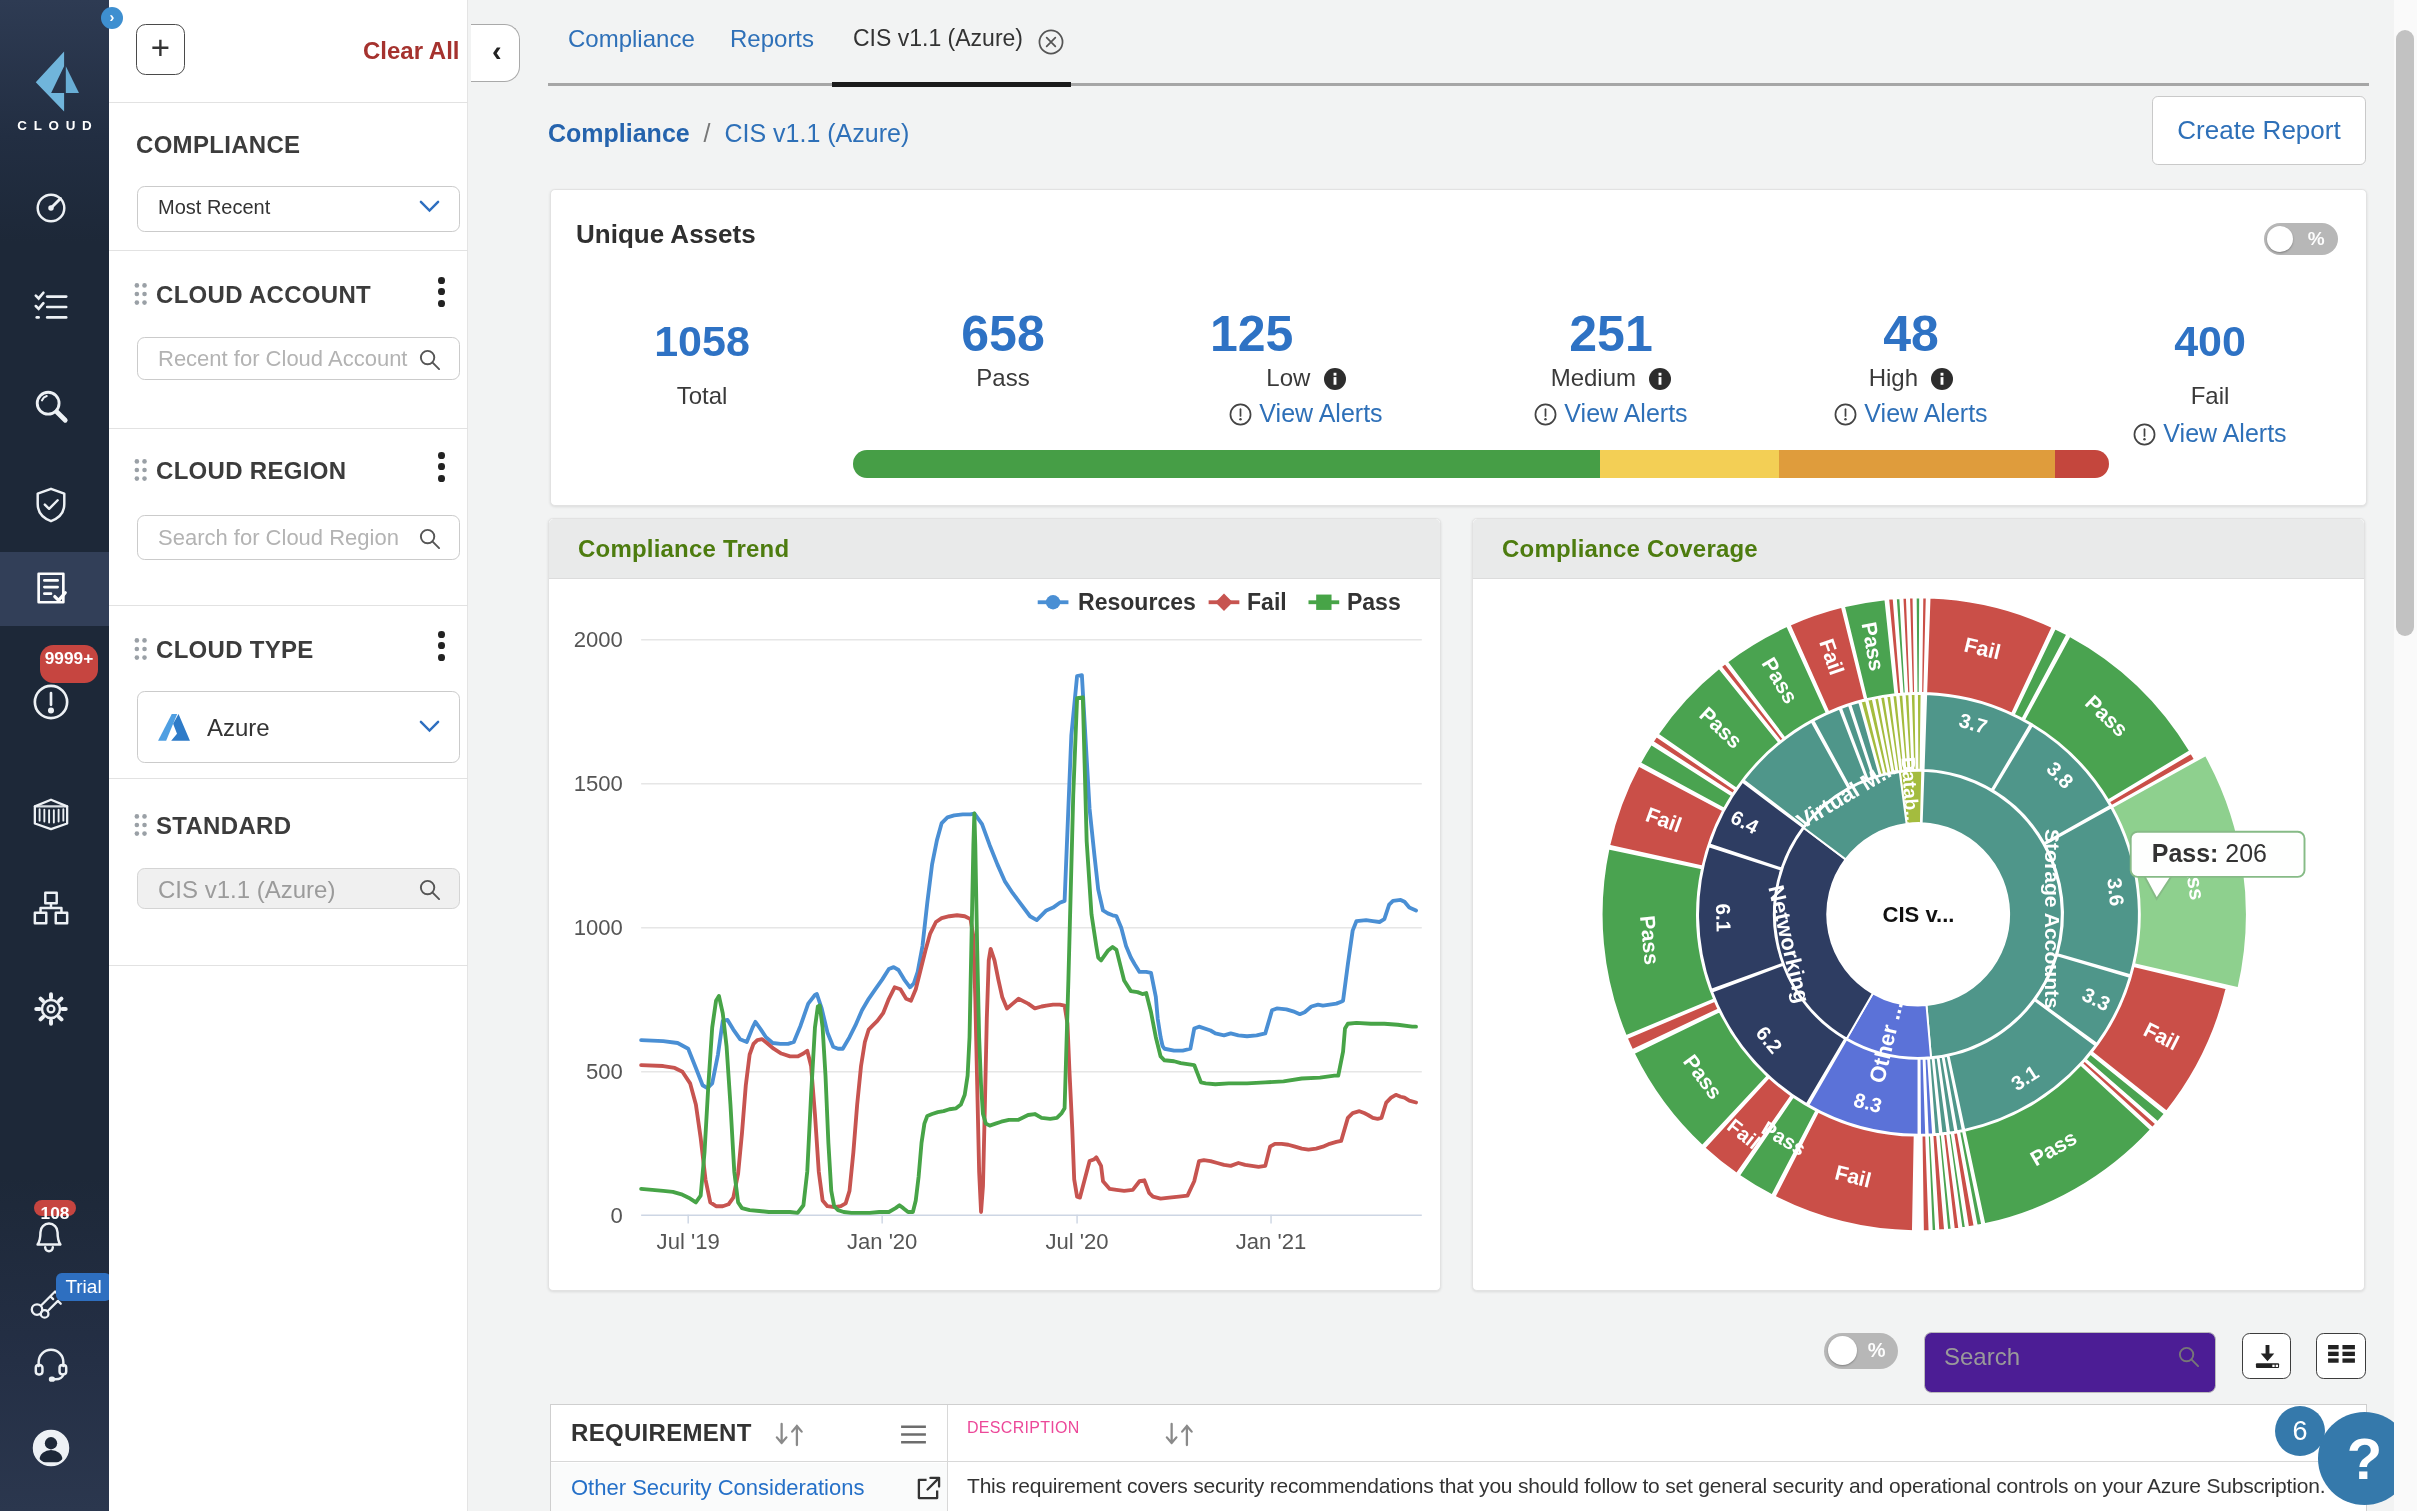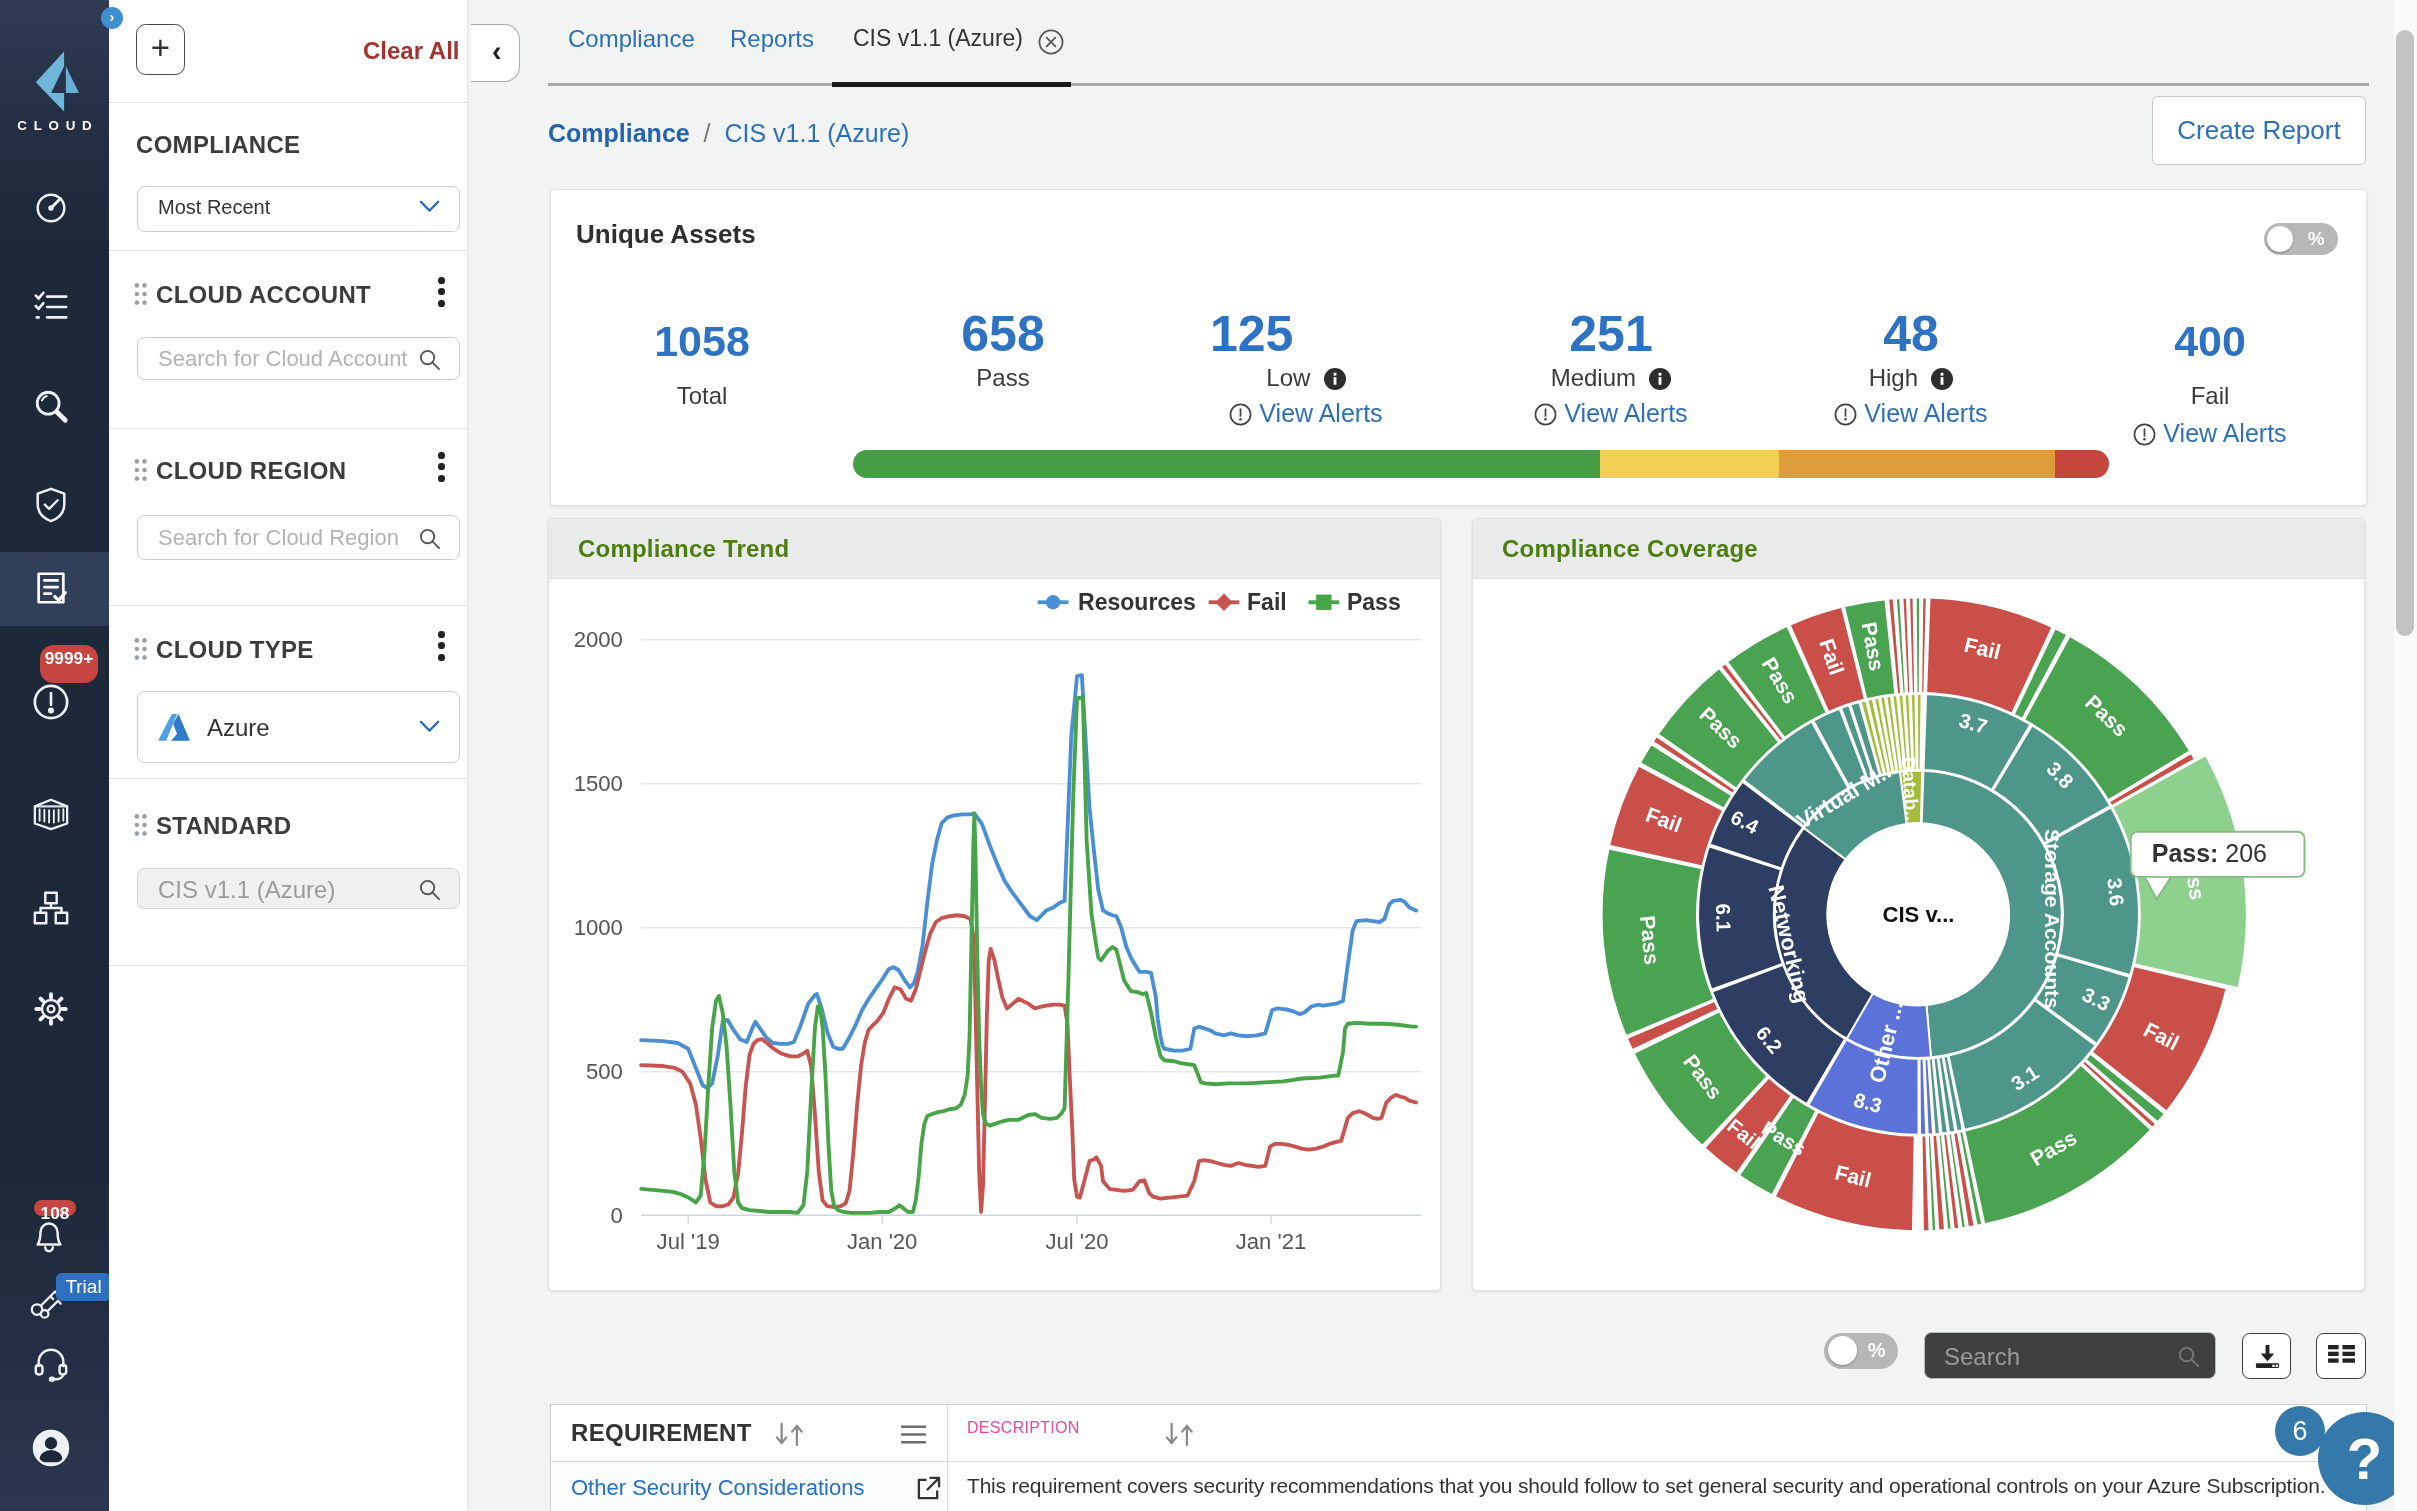--- a/index.html
+++ b/index.html
@@ -153,21 +153,21 @@
         <circle cx="11" cy="21.5" r="2.4"></circle>
       </g>
     </svg></div>
 <div class="phead" style="left:156px;top:281px;">CLOUD ACCOUNT</div>
 <div class="dots3" style="top:277px">
     <span></span>
     <span></span>
     <span></span>
   </div>
 <div class="pinput" style="top:337px;height:43px;">
-  <span class="pplace" style="position:absolute;left:20px;top:7.7px;">Search for Cloud Account</span>
+  <span class="pplace" style="position:absolute;left:20px;top:7.7px;">Recent for Cloud Account</span>
   <svg style="position:absolute;right:18px;top:9.6px" width="23" height="23" viewBox="0 0 24 24" fill="none" stroke="#555" stroke-width="2">
       <circle cx="10" cy="10" r="7"></circle>
       <path d="M15,15 L22,22" stroke-linecap="round"></path>
     </svg>
 </div>
 <div class="pdivider" style="top:428px"></div>
 <div class="drag" style="top:458px"><svg width="13.4" height="24" viewBox="0 0 14 25">
       <g fill="#9aa0a6">
         <circle cx="3" cy="3.5" r="2.4"></circle>
         <circle cx="11" cy="3.5" r="2.4"></circle>
@@ -477,21 +477,21 @@
     <path d="M2231,910 l14,26 l17,-26 Z" fill="#fff" stroke="#86bb86" stroke-width="2"></path>
     <rect x="2218" y="866" width="181" height="47" rx="7" fill="#fefffe" stroke="#86bb86" stroke-width="2"></rect>
     <text x="2240" y="898" font-size="26" font-weight="bold" fill="#333">Pass: <tspan font-weight="normal">206</tspan></text>
   </g>
 </svg>
 
 <div class="toggle" style="left:1824px;top:1333px;width:74px;height:36px;border-radius:18px;">
   <div class="knob" style="left:3.8px;top:3.4px;width:29px;height:29px;"></div>
   <div class="pct" style="right:12.5px;top:5.8px;font-size:20px;">%</div>
 </div>
-<div class="abs" style="left:1924px;top:1332px;width:292px;height:47px;background:#404040;border:1px solid #bbb;border-radius:7.7px;">
+<div class="abs" style="left:1924px;top:1332px;width:292px;height:61px;background:#4c1d95;border:1px solid #bbb;border-radius:7.7px;">
   <span style="position:absolute;left:19px;top:9.6px;font-size:24px;color:#9a9a9a;">Search</span>
   <svg style="position:absolute;right:15.4px;top:11.5px" width="23" height="23" viewBox="0 0 24 24" fill="none" stroke="#777" stroke-width="2">
       <circle cx="10" cy="10" r="7"></circle>
       <path d="M15,15 L22,22" stroke-linecap="round"></path>
     </svg>
 </div>
 <div class="abs" style="left:2242px;top:1333px;width:49px;height:46px;background:#fff;border:1.9px solid #3c3c3c;border-radius:7.7px;">
   <svg style="position:absolute;left:10.6px;top:8.6px" width="27" height="27" viewBox="0 0 28 28" fill="#222">
     <path d="M12,2 h4 v9 h5 l-7,8 -7,-8 h5 Z"></path>
     <rect x="2" y="21" width="24" height="5" rx="1"></rect>

